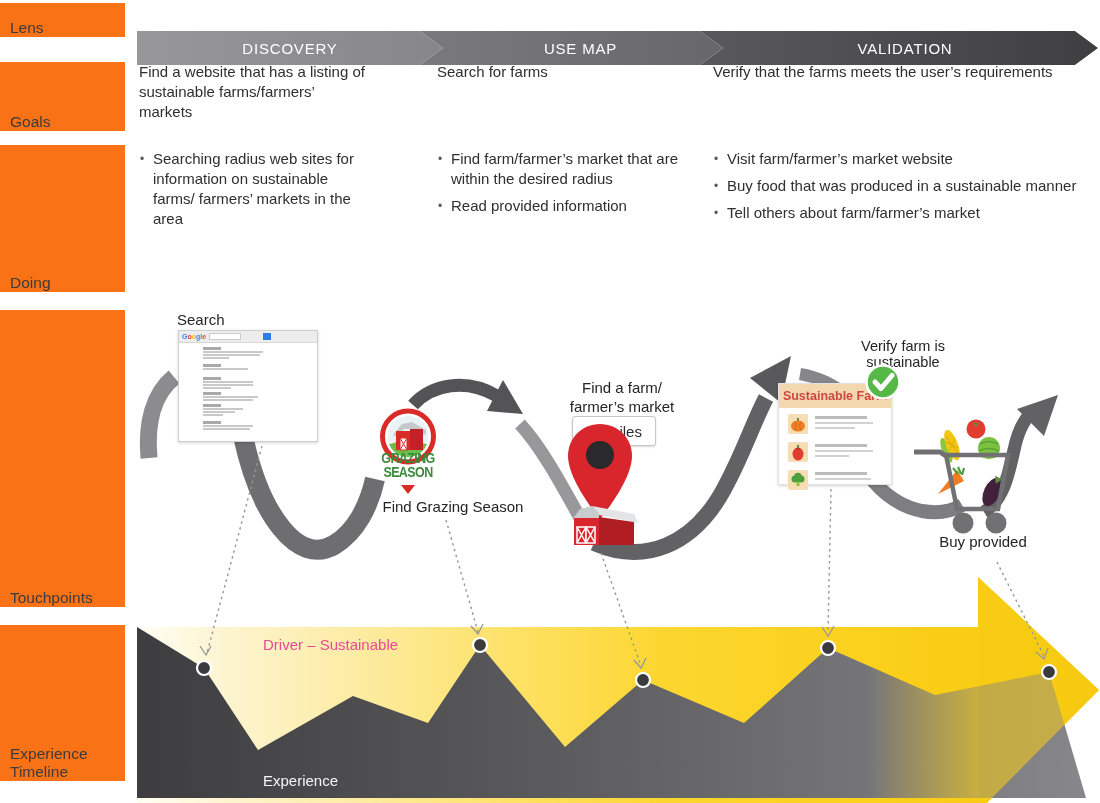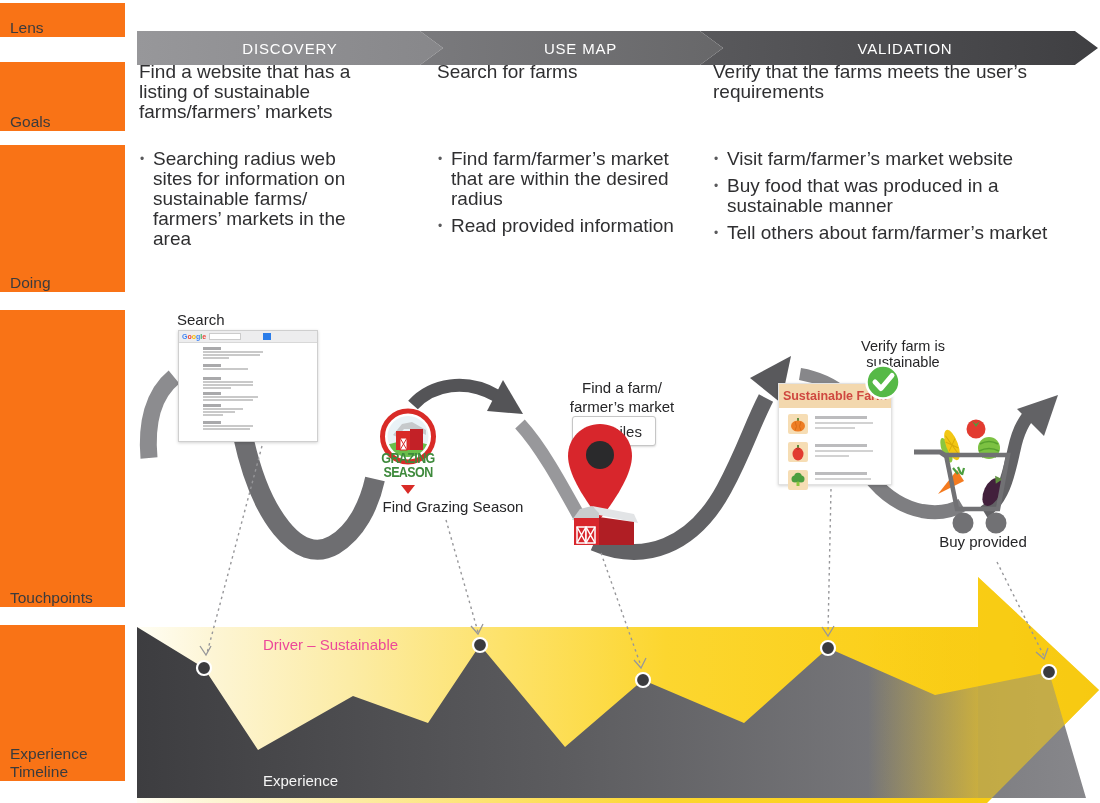--- a/index.html
+++ b/index.html
@@ -12,21 +12,21 @@
   
   .phase{position:absolute;top:3px;height:34px;display:flex;align-items:center;justify-content:center;
          color:#fff;font-size:15px;letter-spacing:.8px;margin-top:28px;}
   .phase1{left:137px;width:306px;background:linear-gradient(90deg,#97979a,#87878a);
           clip-path:polygon(0 0,92.5% 0,100% 50%,92.5% 100%,0 100%);}
   .phase2{left:420px;width:303px;background:linear-gradient(90deg,#7a7a7d,#676769);
           clip-path:polygon(0 0,92.4% 0,100% 50%,92.4% 100%,0 100%,7.6% 50%);}
   .phase3{left:700px;width:398px;background:linear-gradient(90deg,#59595c,#3f3f42);
           clip-path:polygon(0 0,94.2% 0,100% 50%,94.2% 100%,0 100%,5.8% 50%);}
   
-  .txt{position:absolute;font-size:19px;line-height:20px;color:#2f2f31;}
+  .txt{position:absolute;font-size:15px;line-height:20px;color:#2f2f31;}
   ul.blist{margin:0;padding:0;list-style:none;}
   ul.blist li{position:relative;padding-left:14px;margin-bottom:7px;}
   ul.blist li::before{content:"•";position:absolute;left:1px;top:0;color:#5a5a5c;font-size:12px;}
   
   .card{position:absolute;background:#fff;border:1px solid #cfcfcf;box-shadow:0 1px 3px rgba(0,0,0,.18);}
   .g-head{height:11px;background:#ededee;border-bottom:1px solid #d8d8d8;display:flex;align-items:center;padding:0 3px;}
   .g-logo{font-size:7px;font-weight:bold;letter-spacing:0;line-height:7px;}
   .gl0,.gl3{color:#4285f4}.gl1,.gl5{color:#ea4335}.gl2{color:#fbbc05}.gl4{color:#34a853}
   .g-input{display:inline-block;width:30px;height:5px;background:#fff;border:1px solid #ccc;margin-left:3px;}
   .g-btn{display:inline-block;width:8px;height:7px;background:#2b7de9;margin-left:22px;}

